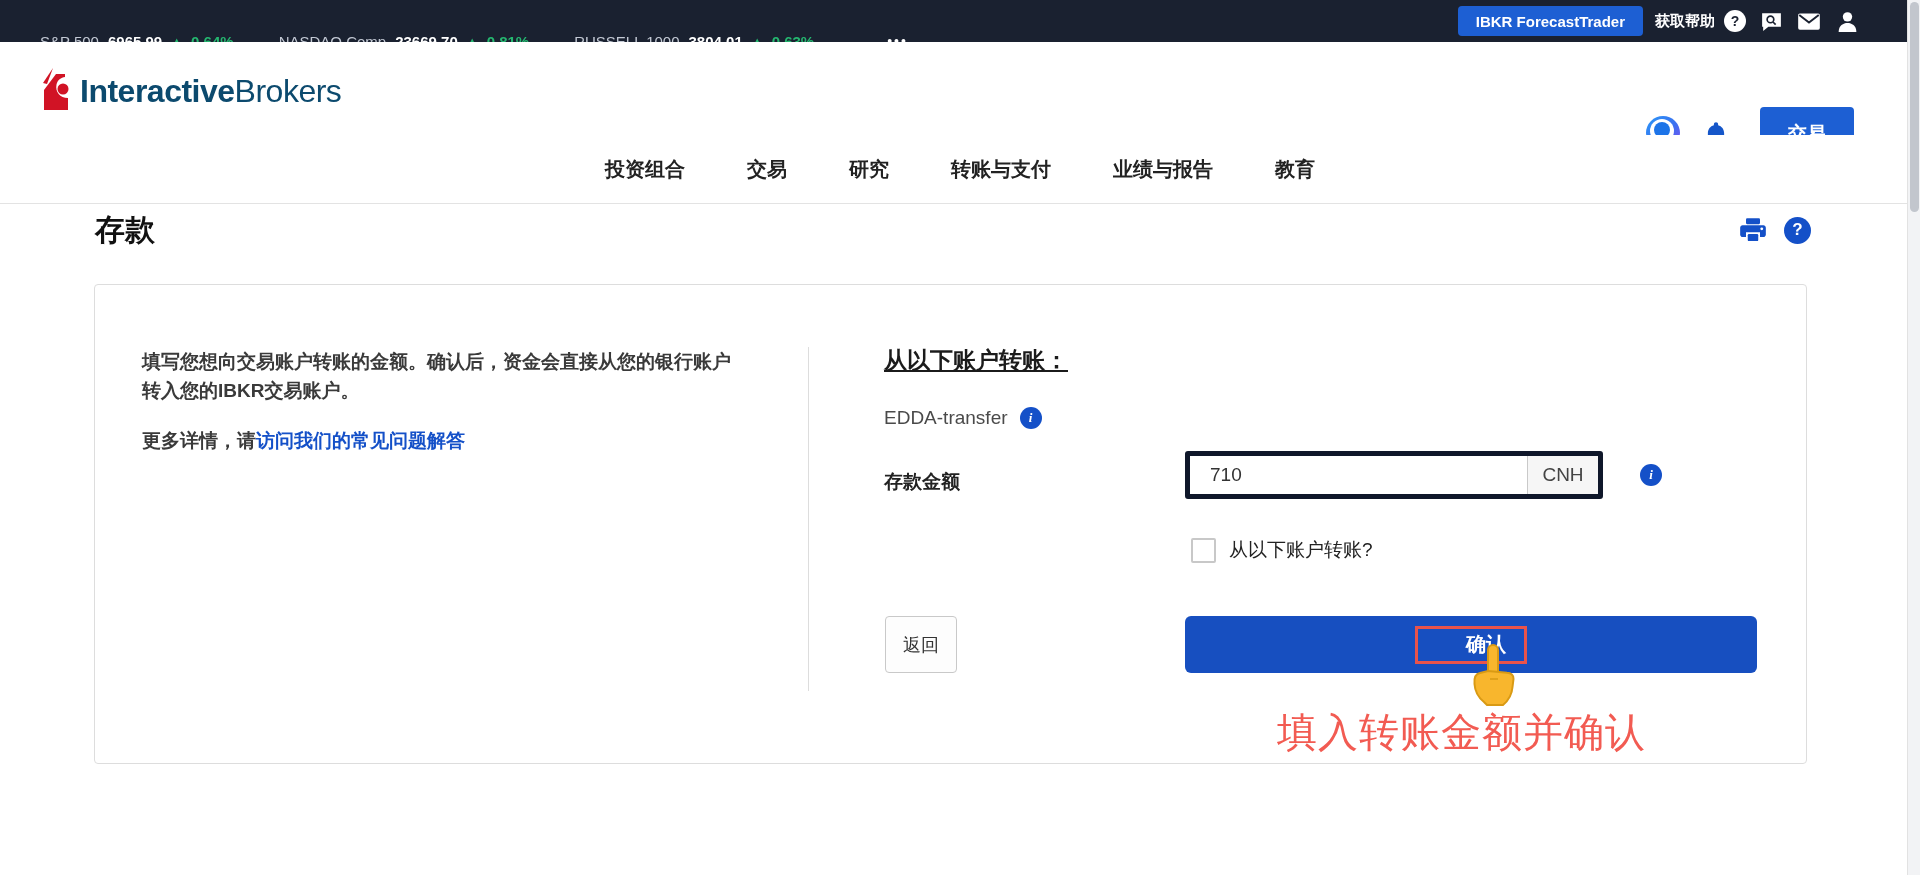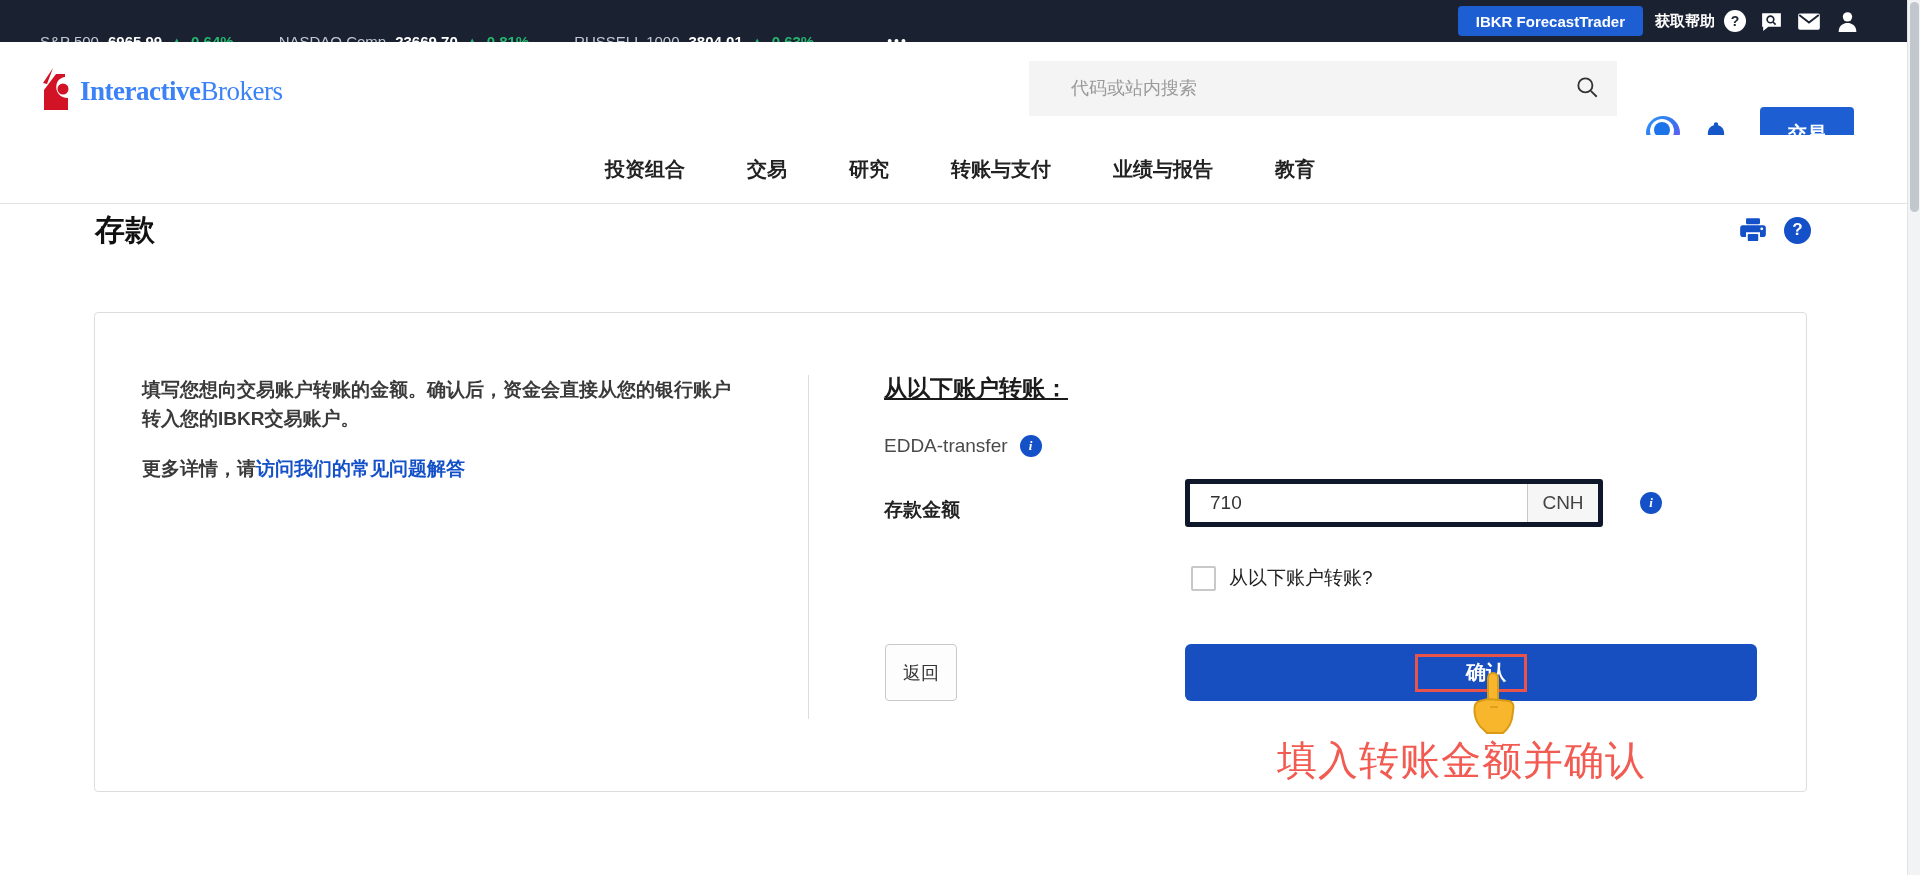--- a/index.html
+++ b/index.html
@@ -21,21 +21,21 @@
                   padding:0 18px; font-size:15px; font-weight:700; cursor:pointer; }
   .help-group { display:flex; align-items:center; gap:9px; cursor:pointer; }
   .help-label { color:#fff; font-size:15px; font-weight:700; }
   .q-circle { width:22px; height:22px; border-radius:50%; background:#fff; color:#1a2130;
               font-size:14px; font-weight:700; display:flex; align-items:center; justify-content:center; }
   .bar-icon { width:26px; height:26px; display:flex; align-items:center; justify-content:center; cursor:pointer; }
 
   
   .header { position:absolute; top:42px; left:0; width:1920px; height:93px; background:#fff; }
   .logo { position:absolute; left:40px; top:26px; display:flex; align-items:center; gap:10px; cursor:pointer; }
-  .logo-text { font-size:27px; color:#3b82f6; letter-spacing:-0.5px;font-family:Liberation Serif, serif; }
+  .logo-text { font-size:32px; color:#0c4a6e; letter-spacing:-0.5px; }
   .logo-bold { font-weight:700; }
   .logo-light { font-weight:400; }
   .search-wrap { position:absolute; left:1029px; top:19px; width:588px; height:55px; background:#f4f4f4;
                  display:flex; align-items:center; }
   .search-input { flex:1; border:none; outline:none; background:transparent; padding:0 0 0 42px;
                   font-size:18px; color:#333; font-family:"Liberation Sans","DejaVu Sans",sans-serif; }
   .search-input::placeholder { color:#9a9a9a; }
   .search-btn { width:60px; height:55px; background:transparent; border:none; display:flex;
                 align-items:center; justify-content:center; cursor:pointer; }
   .gt-icon { position:absolute; left:1646px; top:74px; width:34px; height:34px; border-radius:50%;
@@ -55,21 +55,21 @@
   
   .content { position:absolute; top:205px; left:0; width:1920px; height:670px; background:#fff; }
   .page-title { position:absolute; left:95px; top:5px; font-size:30px; font-weight:700; color:#111; }
   .title-icons { position:absolute; left:1738px; top:10px; display:flex; align-items:center; gap:16px; }
   .printer-wrap { width:30px; height:30px; display:flex; align-items:center; justify-content:center; cursor:pointer; }
   .help-circle { width:27px; height:27px; border-radius:50%; background:#1450c8; color:#fff; font-size:17px;
                  font-weight:700; display:flex; align-items:center; justify-content:center; cursor:pointer; }
 
   
   .card { position:absolute; left:94px; top:79px; width:1713px; height:480px; background:#fff;
-          border:1px solid #ddd; border-radius:4px;margin-top:28px; }
+          border:1px solid #ddd; border-radius:4px; }
   .intro-block { position:absolute; left:47px; top:62px; width:592px; }
   .intro-text { font-size:19px; line-height:1.55; font-weight:700; color:#3a3a3a; }
   .more-line { margin-top:22px; font-size:19px; font-weight:700; color:#3a3a3a; }
   .faq-link { color:#1450c8; text-decoration:none; cursor:pointer; font-weight:700; }
   .v-divider { position:absolute; left:713px; top:62px; width:1px; height:344px; background:#ddd; }
 
   .from-heading { position:absolute; left:789px; top:60px; font-size:23px; font-weight:700; color:#1b1b1b;text-decoration:underline; }
   .method-row { position:absolute; left:789px; top:122px; display:flex; align-items:center; gap:12px; }
   .method-name { font-size:19px; color:#4a4a4a; }
   .info-circle { width:22px; height:22px; border-radius:50%; background:#1450c8; color:#fff;
@@ -162,31 +162,20 @@
   <div class="logo">
     <span>
       <svg width="30" height="42" viewBox="0 0 30 42">
         <path fill="#d11325" d="M13 0 L3 15 L7 16 Z"></path>
         <path fill="#d11325" d="M16 6 L4 22 L4 42 L28 42 L28 30 C20 30 15 24 16.5 16.5 C17.5 12 21 9.5 25 9 L25 6 Z"></path>
         <circle cx="23" cy="21" r="5.5" fill="#d11325"></circle>
       </svg>
     </span>
     <span class="logo-text"><span class="logo-bold">Interactive</span><span class="logo-light">Brokers</span></span>
   </div>
-  <div class="search-wrap">
-    <input class="search-input" type="text" placeholder="代码或站内搜索" style="">
-    <button class="search-btn">
-      <span>
-        <svg width="26" height="26" viewBox="0 0 24 24" fill="none" stroke="#333" stroke-width="1.7">
-          <circle cx="10.5" cy="10.5" r="6.5"></circle>
-          <line x1="15.5" y1="15.5" x2="21" y2="21"></line>
-        </svg>
-      </span>
-    </button>
-  </div>
   <div class="gt-icon">
     <span class="gt-ring"></span>
     <span class="gt-dot"></span>
   </div>
   <div class="bell-wrap">
     <svg width="30" height="30" viewBox="0 0 24 24" fill="#1556c9">
       <path d="M12 2.5 C11 2.5 10.3 3.2 10.3 4.2 L10.3 5 C7.4 5.8 5.5 8.2 5.5 11.3 L5.5 16 L4 18 L20 18 L18.5 16 L18.5 11.3 C18.5 8.2 16.6 5.8 13.7 5 L13.7 4.2 C13.7 3.2 13 2.5 12 2.5 Z"></path>
       <path d="M10 19.5 H14 C14 20.9 13.1 21.8 12 21.8 C10.9 21.8 10 20.9 10 19.5 Z"></path>
     </svg>
   </div>

